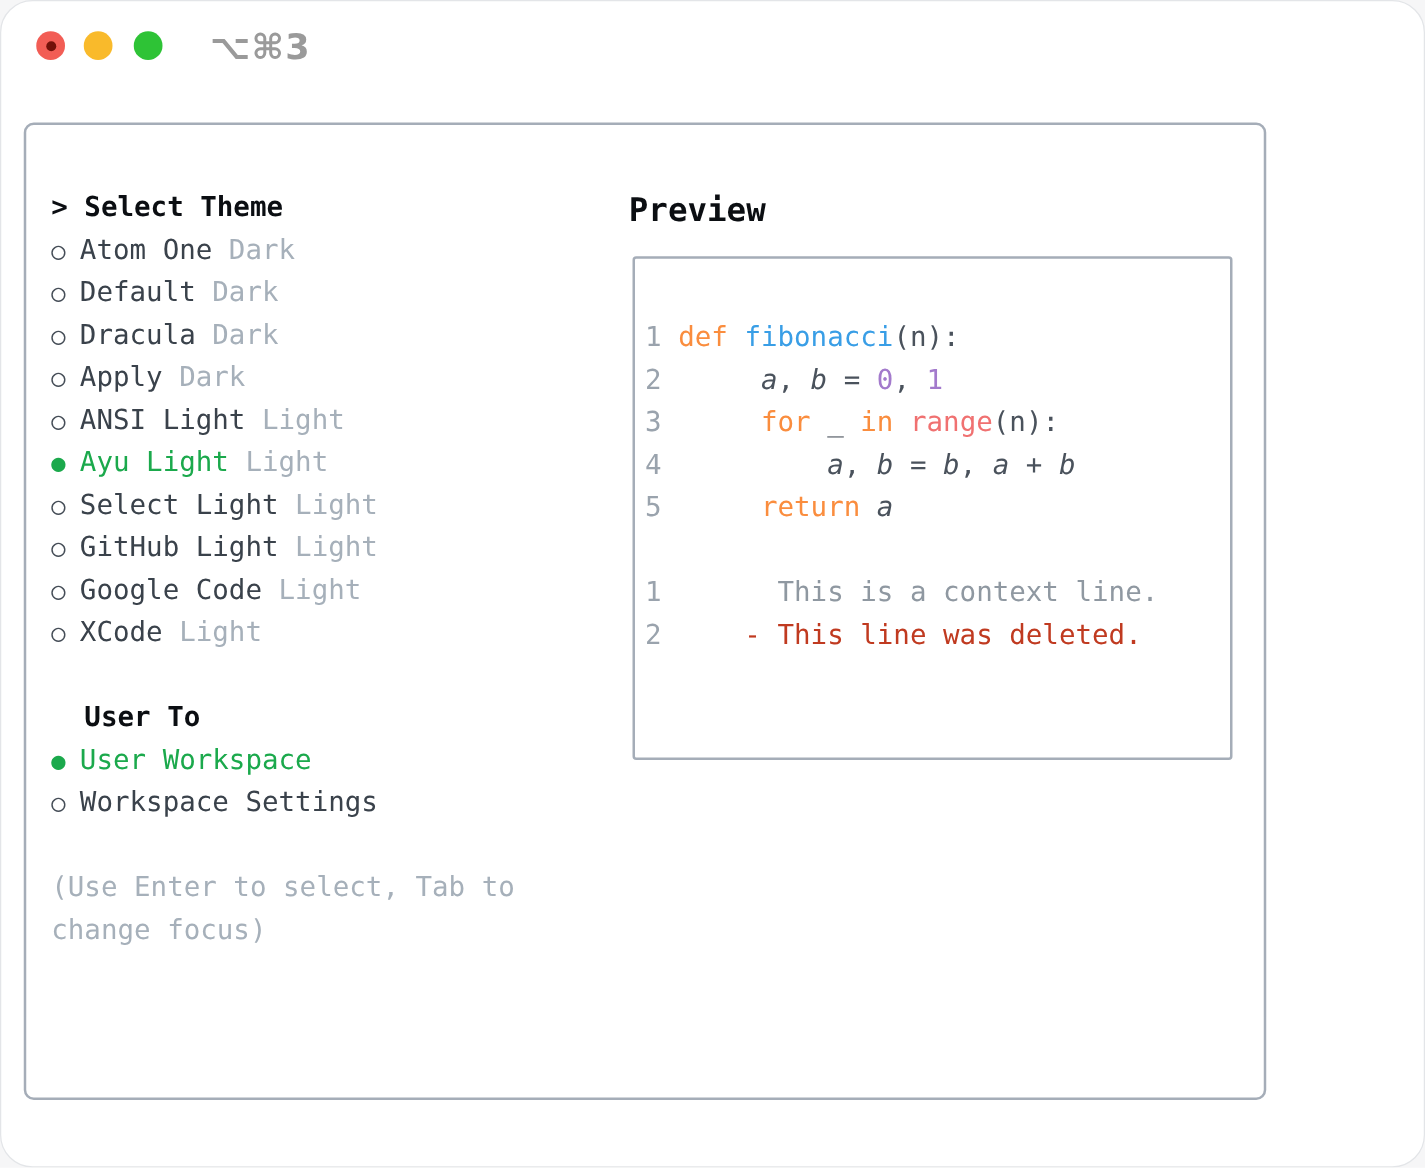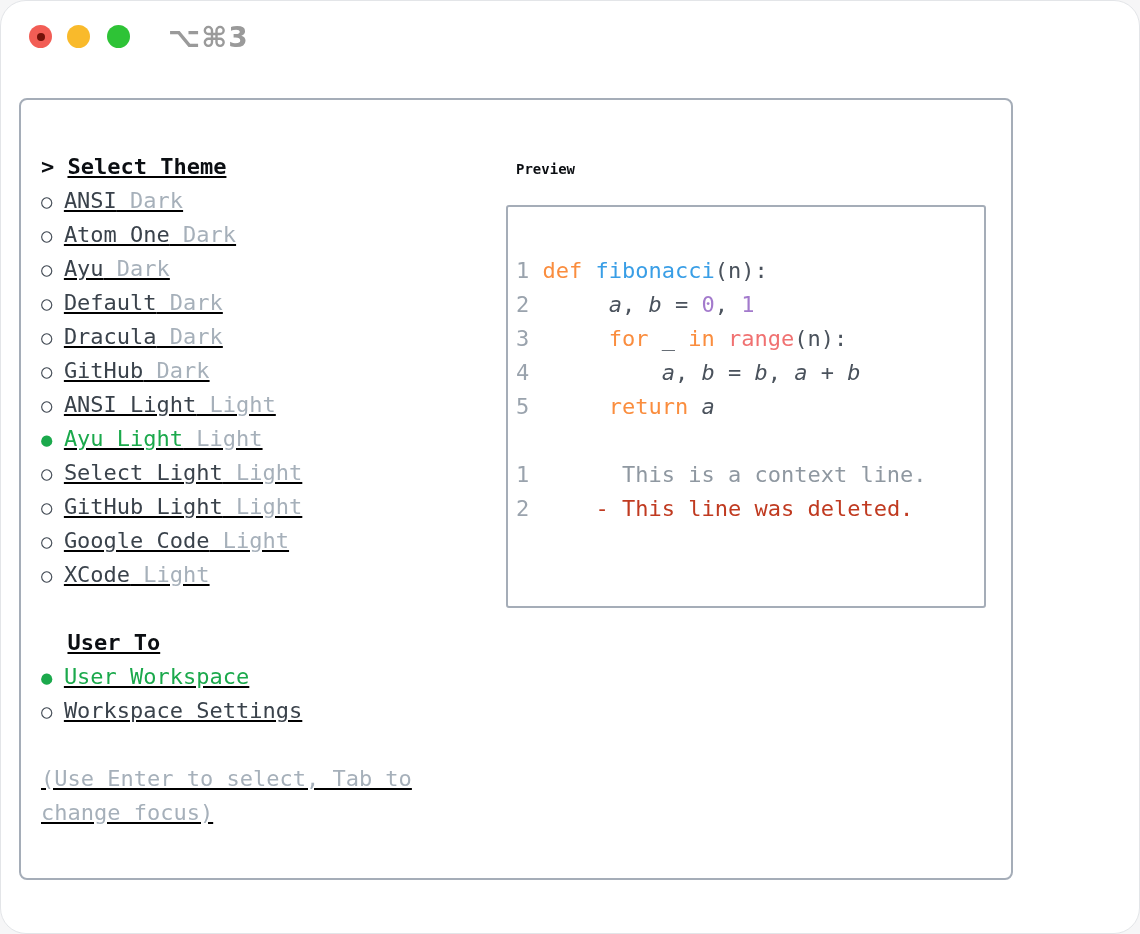--- a/index.html
+++ b/index.html
@@ -20,35 +20,35 @@
     position:absolute;left:167px;top:22px;height:30px;line-height:30px;
     font-family:"DejaVu Sans", sans-serif;font-size:28px;font-weight:600;
     color:var(--title);letter-spacing:1px;
   }
   
   .panel{
     position:absolute;left:18px;top:97px;width:994px;height:782px;
     border:2px solid var(--border);border-radius:8px;box-sizing:border-box;
     background:#ffffff;
   }
-  .leftcol{position:absolute;left:20px;top:50px;font-size:22px;line-height:34px;text-decoration:underline;}
+  .leftcol{position:absolute;left:20px;top:50px;font-size:22px;line-height:34px;}
   .row{height:34px;white-space:pre;color:var(--name);}
   .row .pfx{display:inline-block;width:2ch;color:#454d57;}
   .row .pfx.mark{font-size:19px;}
   .row.hdr{font-weight:bold;color:#0b0e12;}
   .row.hdr .pfx{color:#0b0e12;font-weight:bold;}
   .row .name{color:var(--name);}
   .row.sel .name{color:var(--sel);}
   .row.sel .pfx{color:var(--sel);}
   .row .tag{color:var(--muted);}
   .row.help{color:var(--muted);}
   
   .preview-hdr{
     position:absolute;left:482px;top:52px;height:34px;line-height:34px;
-    font-size:14px;font-weight:bold;color:#0b0e12;white-space:pre;margin-left:13px;
+    font-size:26px;font-weight:bold;color:#0b0e12;white-space:pre;
   }
   .preview-box{
     position:absolute;left:485px;top:105px;width:480px;height:403px;
     border:2px solid var(--border);border-radius:3px;box-sizing:border-box;
     background:#ffffff;overflow:hidden;padding-left:24px;
   }
   .codewrap{position:absolute;left:8px;top:47px;font-size:22px;line-height:34px;}
   .cl{height:34px;white-space:pre;color:var(--pl);}
   .tk-ln{color:var(--ln);}
   .tk-pl{color:var(--pl);}
@@ -70,26 +70,24 @@
     <div class="titlebar">
       <span class="light red"></span>
       <span class="light yellow"></span>
       <span class="light green"></span>
       <span class="win-title">⌥⌘3</span>
     </div>
 
     <div class="panel">
       <div class="leftcol" id="leftcol">
           <div class="row hdr"><span class="pfx">&gt; </span><span>Select Theme</span></div>
-          <div class="row"><span class="pfx mark">○ </span><span class="name">ANSI</span><span class="tag"> Dark</span></div>
           <div class="row"><span class="pfx mark">○ </span><span class="name">Atom One</span><span class="tag"> Dark</span></div>
-          <div class="row"><span class="pfx mark">○ </span><span class="name">Ayu</span><span class="tag"> Dark</span></div>
           <div class="row"><span class="pfx mark">○ </span><span class="name">Default</span><span class="tag"> Dark</span></div>
           <div class="row"><span class="pfx mark">○ </span><span class="name">Dracula</span><span class="tag"> Dark</span></div>
-          <div class="row"><span class="pfx mark">○ </span><span class="name">GitHub</span><span class="tag"> Dark</span></div>
+          <div class="row"><span class="pfx mark">○ </span><span class="name">Apply</span><span class="tag"> Dark</span></div>
           <div class="row"><span class="pfx mark">○ </span><span class="name">ANSI Light</span><span class="tag"> Light</span></div>
           <div class="row sel"><span class="pfx mark">● </span><span class="name">Ayu Light</span><span class="tag"> Light</span></div>
           <div class="row"><span class="pfx mark">○ </span><span class="name">Select Light</span><span class="tag"> Light</span></div>
           <div class="row"><span class="pfx mark">○ </span><span class="name">GitHub Light</span><span class="tag"> Light</span></div>
           <div class="row"><span class="pfx mark">○ </span><span class="name">Google Code</span><span class="tag"> Light</span></div>
           <div class="row"><span class="pfx mark">○ </span><span class="name">XCode</span><span class="tag"> Light</span></div>
           <div class="row"></div>
           <div class="row hdr"><span class="pfx">  </span><span>User To</span></div>
           <div class="row sel"><span class="pfx mark">● </span><span class="name">User Workspace</span></div>
           <div class="row"><span class="pfx mark">○ </span><span class="name">Workspace Settings</span></div>

